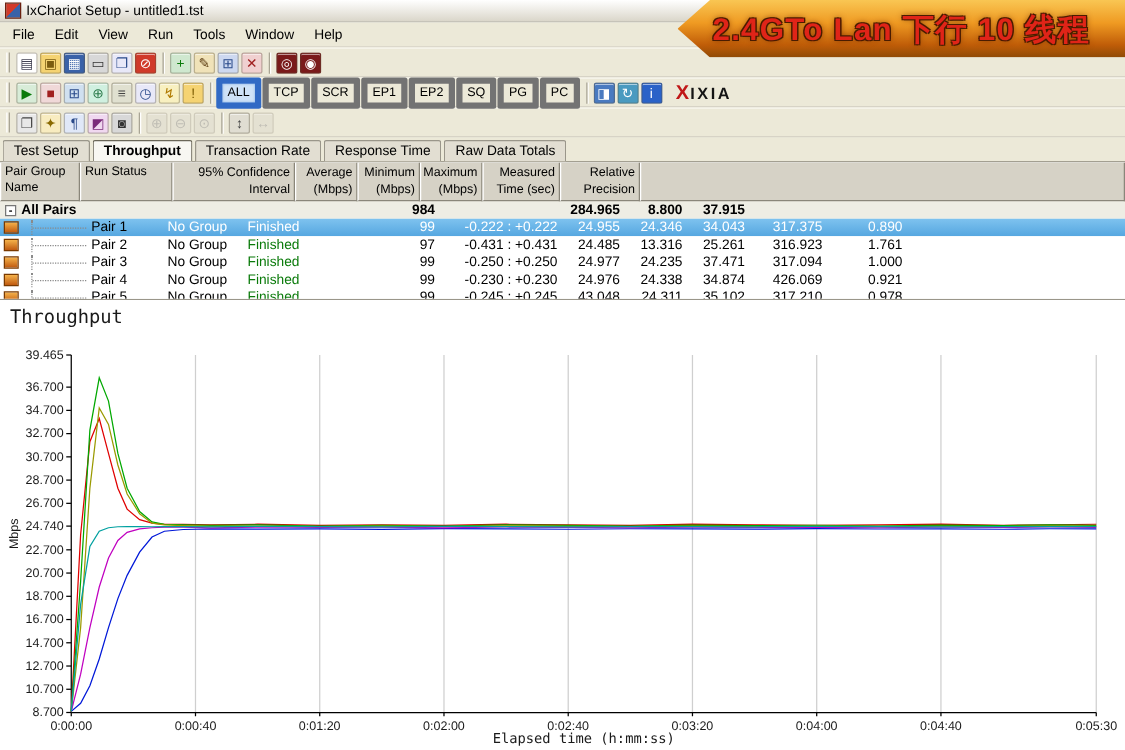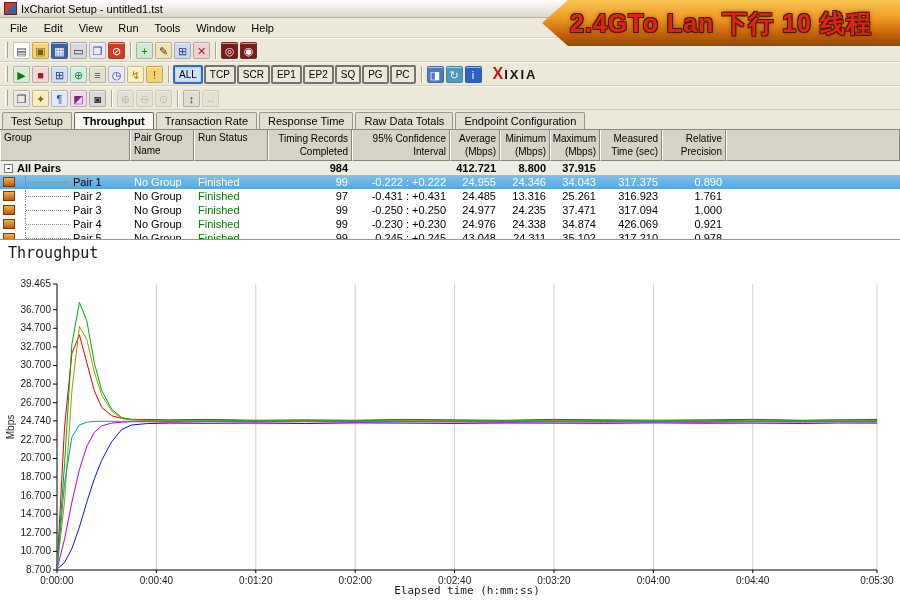--- a/index.html
+++ b/index.html
@@ -23,21 +23,21 @@
   .toolbar { height:24px; background:#ece9d8; display:flex; align-items:center; padding:0 4px;
              border-bottom:1px solid #d0ccc0; border-top:1px solid #f8f6ee; }
   .grip { width:3px; height:16px; border-left:1px solid #fff; border-right:1px solid #a8a494; margin:0 4px 0 1px; flex:none; }
   .tb-icon { width:17px; height:17px; margin:0 1px; text-align:center; line-height:16px; font-size:11px;
              border:1px solid rgba(90,80,60,.35); border-radius:2px; flex:none;
              box-shadow:inset 0 1px 0 rgba(255,255,255,.55); cursor:default; }
   .tb-icon.disabled { opacity:.45; }
   .tb-sep { width:1px; height:17px; background:#a8a494; box-shadow:1px 0 0 #fff; margin:0 4px; flex:none; }
 
   .proto-btn { font-size:10px; min-width:22px; padding:2px 4px; margin-right:1px;
-               border:2px solid #737373; background:#ece9d8; border-radius:2px; cursor:default; }
+               border:5px solid #737373; background:#ece9d8; border-radius:2px; cursor:default; }
   .proto-btn.active { background:#cfe2f7; border-color:#316ac5; box-shadow:inset 0 0 2px #7aa8e0; }
 
   .logo { display:flex; align-items:baseline; margin-left:10px; }
   .logo-x { color:#c01818; font-weight:bold; font-size:16px; line-height:14px; margin-right:1px; }
   .logo-text { color:#141414; font-weight:bold; font-size:13px; letter-spacing:2px; }
 
   
   .tabstrip { height:20px; background:#ece9d8; display:flex; gap:2px; padding:2px 3px 0 2px;
               border-bottom:1px solid #8a867a; }
   .tab { font-size:11px; padding:2px 8px 0 8px; background:#e2ded2; border:1px solid #9a968a;
@@ -177,31 +177,27 @@
       <span class="tb-icon disabled" style="background: rgb(220, 216, 204); color: rgb(136, 136, 136);">↔</span>
     </span>
 </div>
 
 <div class="tabstrip" id="tabstrip">
     <span class="tab">Test Setup</span>
     <span class="tab active">Throughput</span>
     <span class="tab">Transaction Rate</span>
     <span class="tab">Response Time</span>
     <span class="tab">Raw Data Totals</span>
-    <span class="tab">Endpoint Configuration</span>
   </div>
 
 <div class="table-wrap">
   <div class="thead" id="thead">
-      <div class="th left" style="width: 130px;">Group</div>
       <div class="th left" style="width: 64px;">Pair Group
 Name</div>
       <div class="th left" style="width: 74px;">Run Status</div>
-      <div class="th" style="width: 84px;">Timing Records
-Completed</div>
       <div class="th" style="width: 98px;">95% Confidence
 Interval</div>
       <div class="th" style="width: 50px;">Average
 (Mbps)</div>
       <div class="th" style="width: 50px;">Minimum
 (Mbps)</div>
       <div class="th" style="width: 50px;">Maximum
 (Mbps)</div>
       <div class="th" style="width: 62px;">Measured
 Time (sec)</div>
@@ -212,21 +208,21 @@
   <div id="tbody">
       <div class="tr summary">
         <div class="group-cell" style="width: 130px;">
           <span class="exp">-</span>
           <span class="summary-label">All Pairs</span>
         </div>
         <div class="td" style="width: 64px;"></div>
         <div class="td status" style="width: 74px;"></div>
         <div class="td num" style="width: 84px;">984</div>
         <div class="td num" style="width: 98px;"></div>
-        <div class="td num" style="width: 50px;">412.721</div>
+        <div class="td num" style="width: 50px;">284.965</div>
         <div class="td num" style="width: 50px;">8.800</div>
         <div class="td num" style="width: 50px;">37.915</div>
         <div class="td num" style="width: 62px;"></div>
         <div class="td num" style="width: 64px;"></div>
       </div>
       <div class="tr selected">
         <div class="group-cell" style="width: 130px;">
           <span class="pair-icon"></span>
           <span class="tree"></span>
           <span class="pair-label">Pair 1</span>

